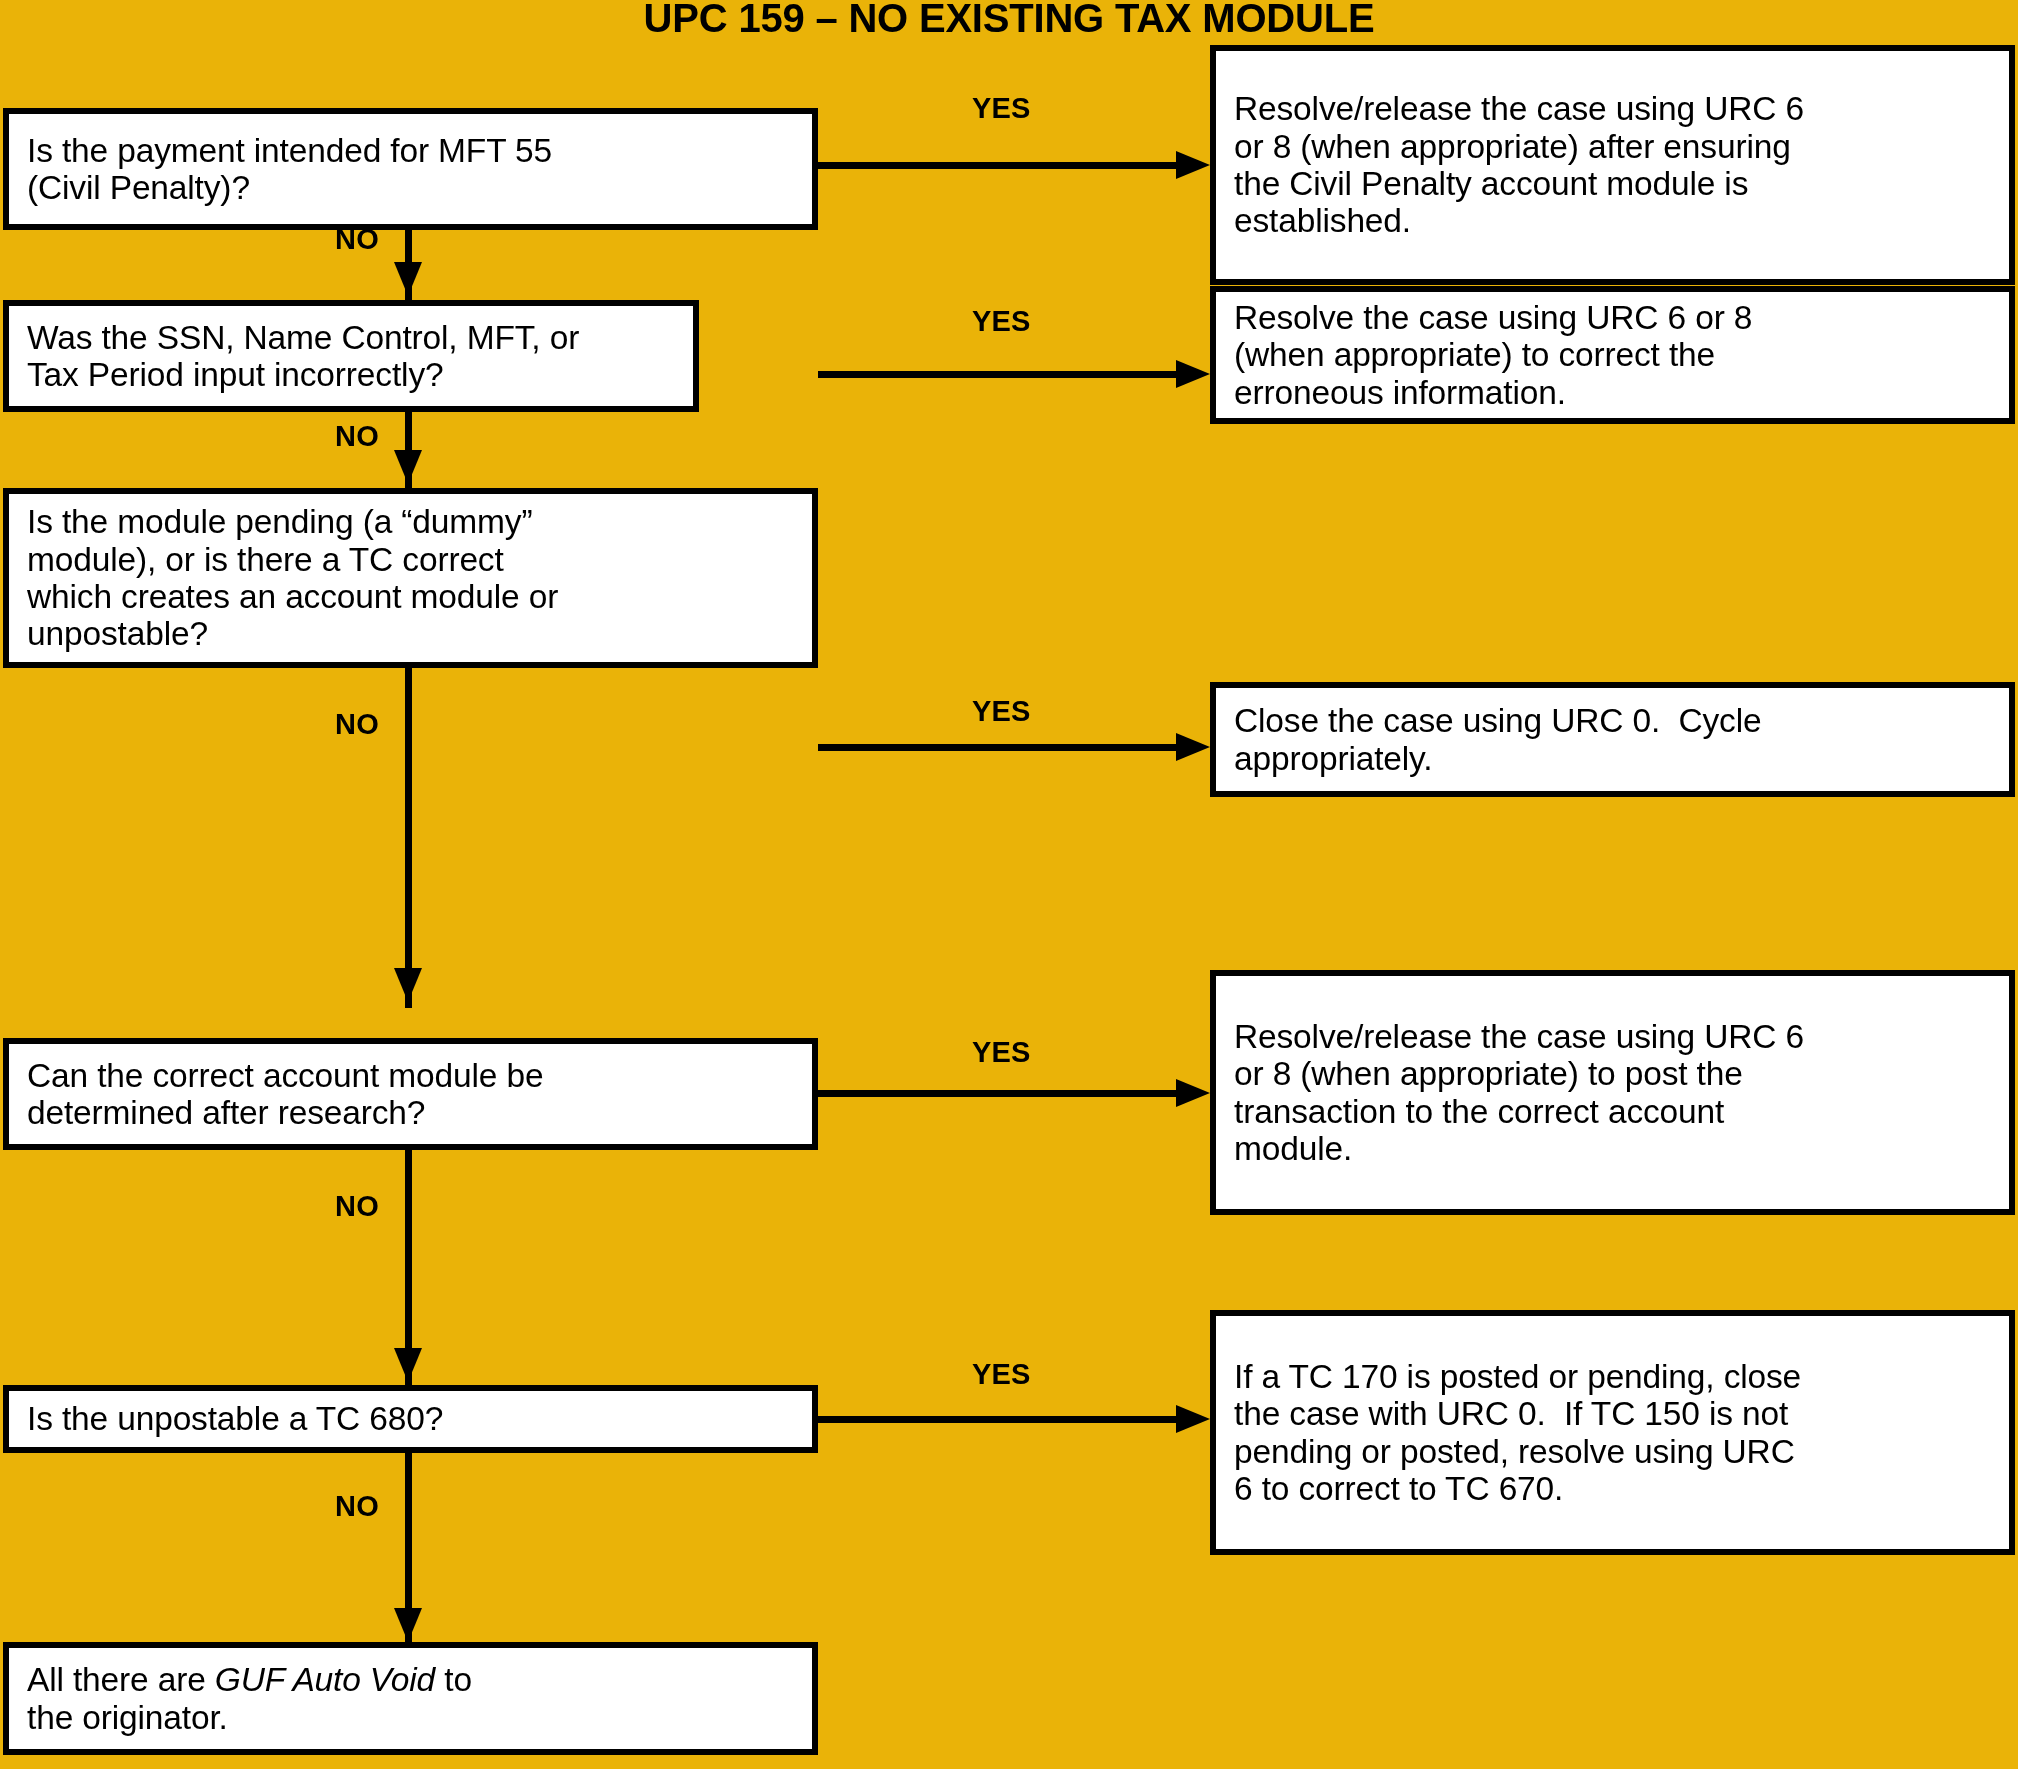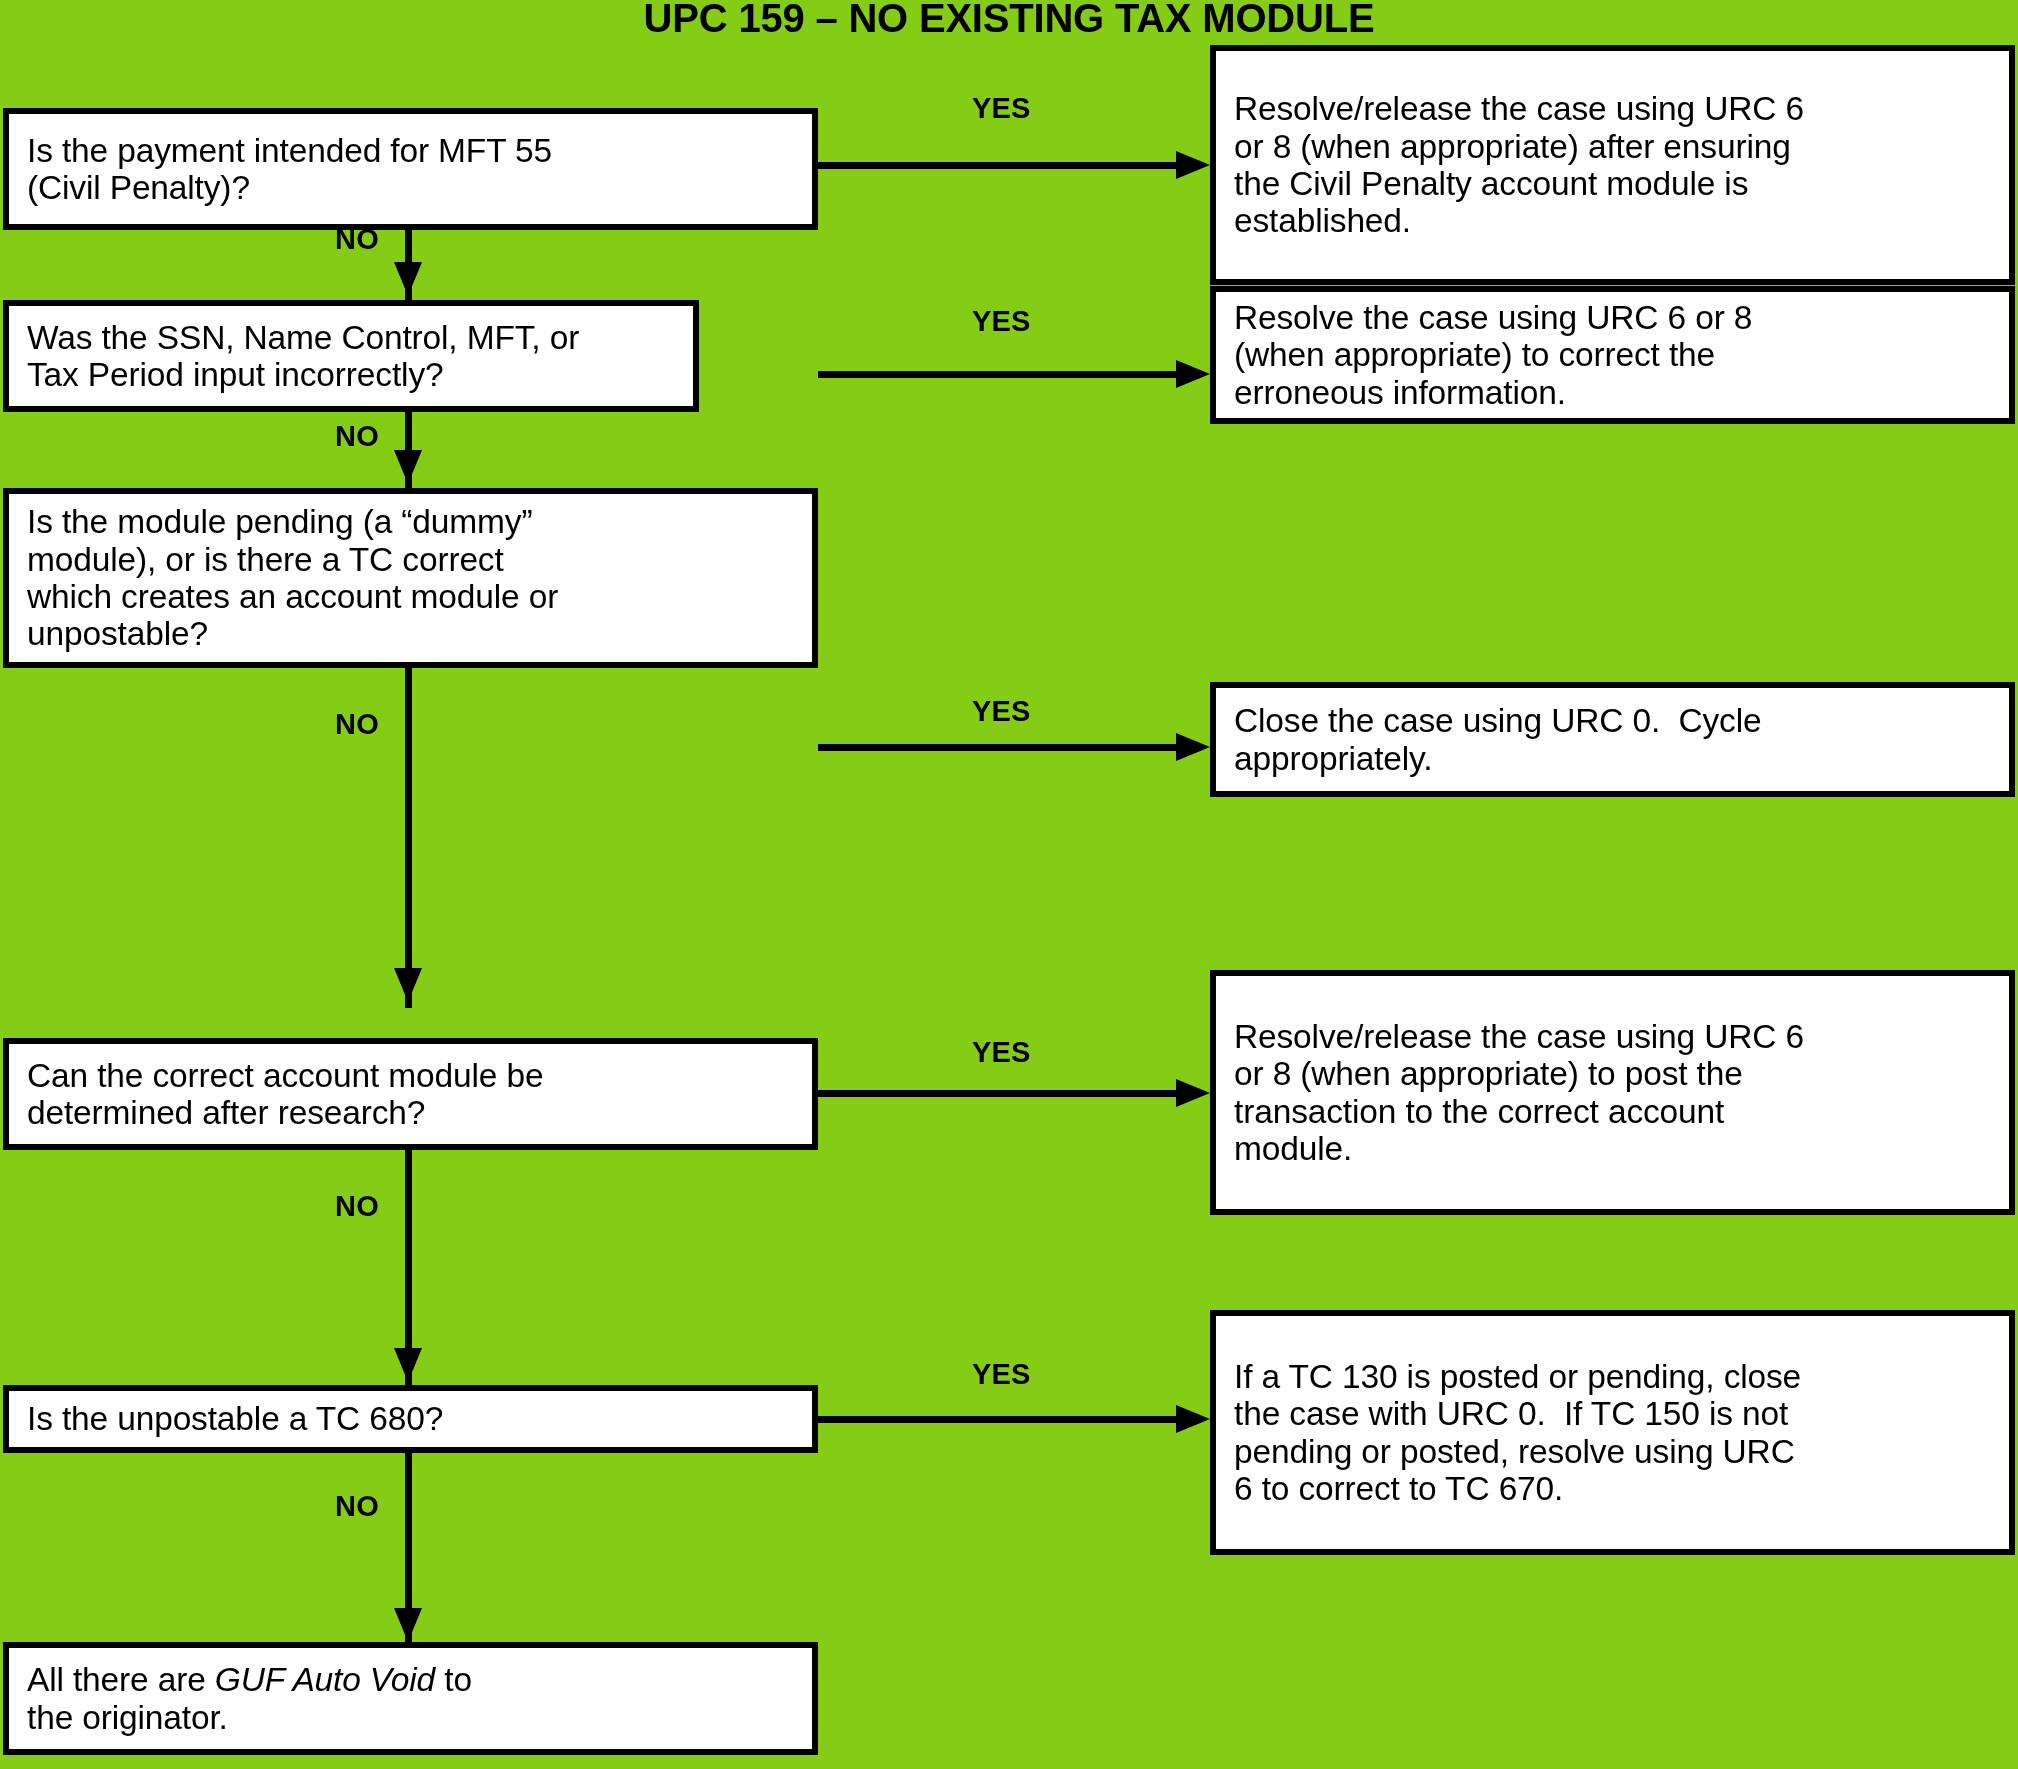--- a/index.html
+++ b/index.html
@@ -4,21 +4,21 @@
 <style>
   html, body {
     margin: 0;
     padding: 0;
     background: #ffffff;
   }
   #page {
     position: relative;
     width: 2018px;
     height: 1769px;
-    background: #84cc16;
+    background: #eab308;
     font-family: "Liberation Sans", sans-serif;
     overflow: hidden;
   }
   #chart-title {
     position: absolute;
     left: 0;
     top: -4px;
     width: 2018px;
     text-align: center;
     font-size: 40px;
@@ -167,21 +167,21 @@
 
   <div class="vline" style="left:405px; top:1150px; height:238px;"></div>
   <div class="arrow-down" style="left:394px; top:1348px;"></div>
   <div class="edge-label" style="left:335px; top:1190px;">NO</div>
 
   <div class="node" style="left:3px; top:1385px; width:815px; height:68px;">
     <span class="line">Is the unpostable a TC 680?</span>
   </div>
 
   <div class="node" style="left:1210px; top:1310px; width:805px; height:245px;">
-    <span class="line">If a TC 130 is posted or pending, close</span>
+    <span class="line">If a TC 170 is posted or pending, close</span>
     <span class="line">the case with URC 0.  If TC 150 is not</span>
     <span class="line">pending or posted, resolve using URC</span>
     <span class="line">6 to correct to TC 670.</span>
   </div>
 
   <div class="hline" style="left:818px; top:1416px; width:360px;"></div>
   <div class="arrow-right" style="left:1176px; top:1405px;"></div>
   <div class="edge-label" style="left:972px; top:1358px;">YES</div>
 
   <div class="vline" style="left:405px; top:1453px; height:190px;"></div>

